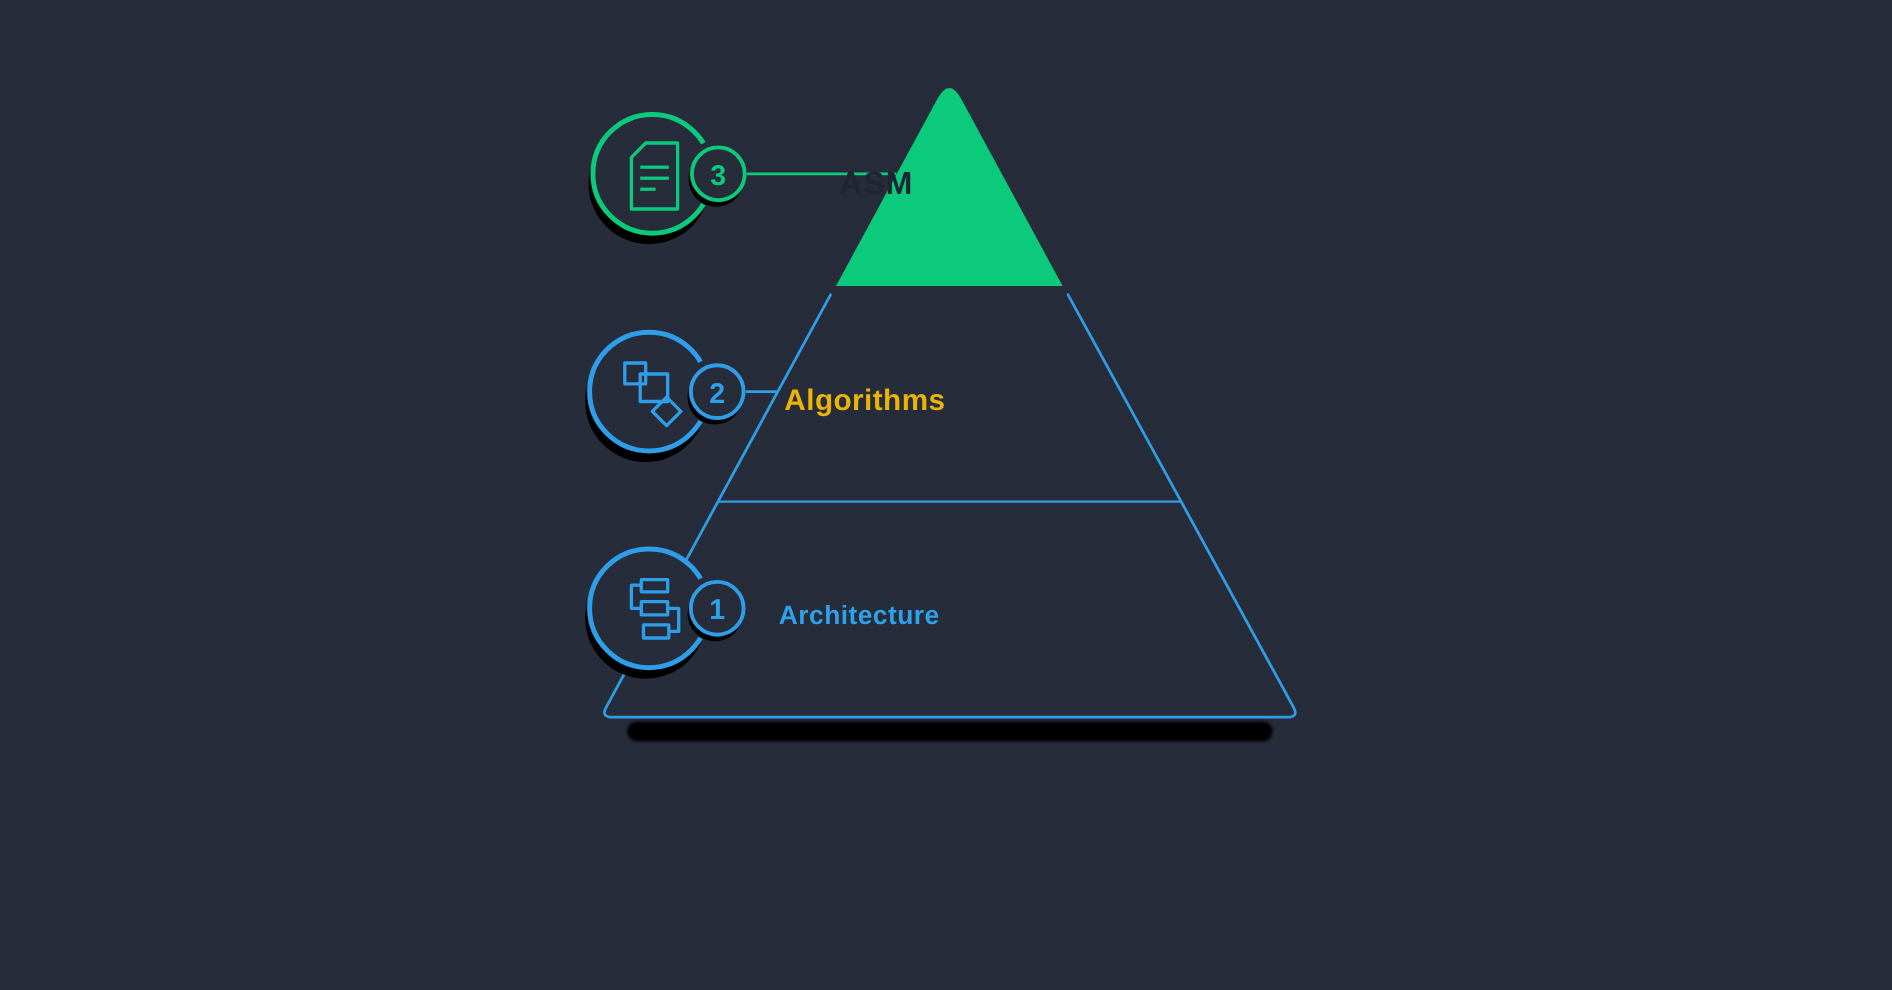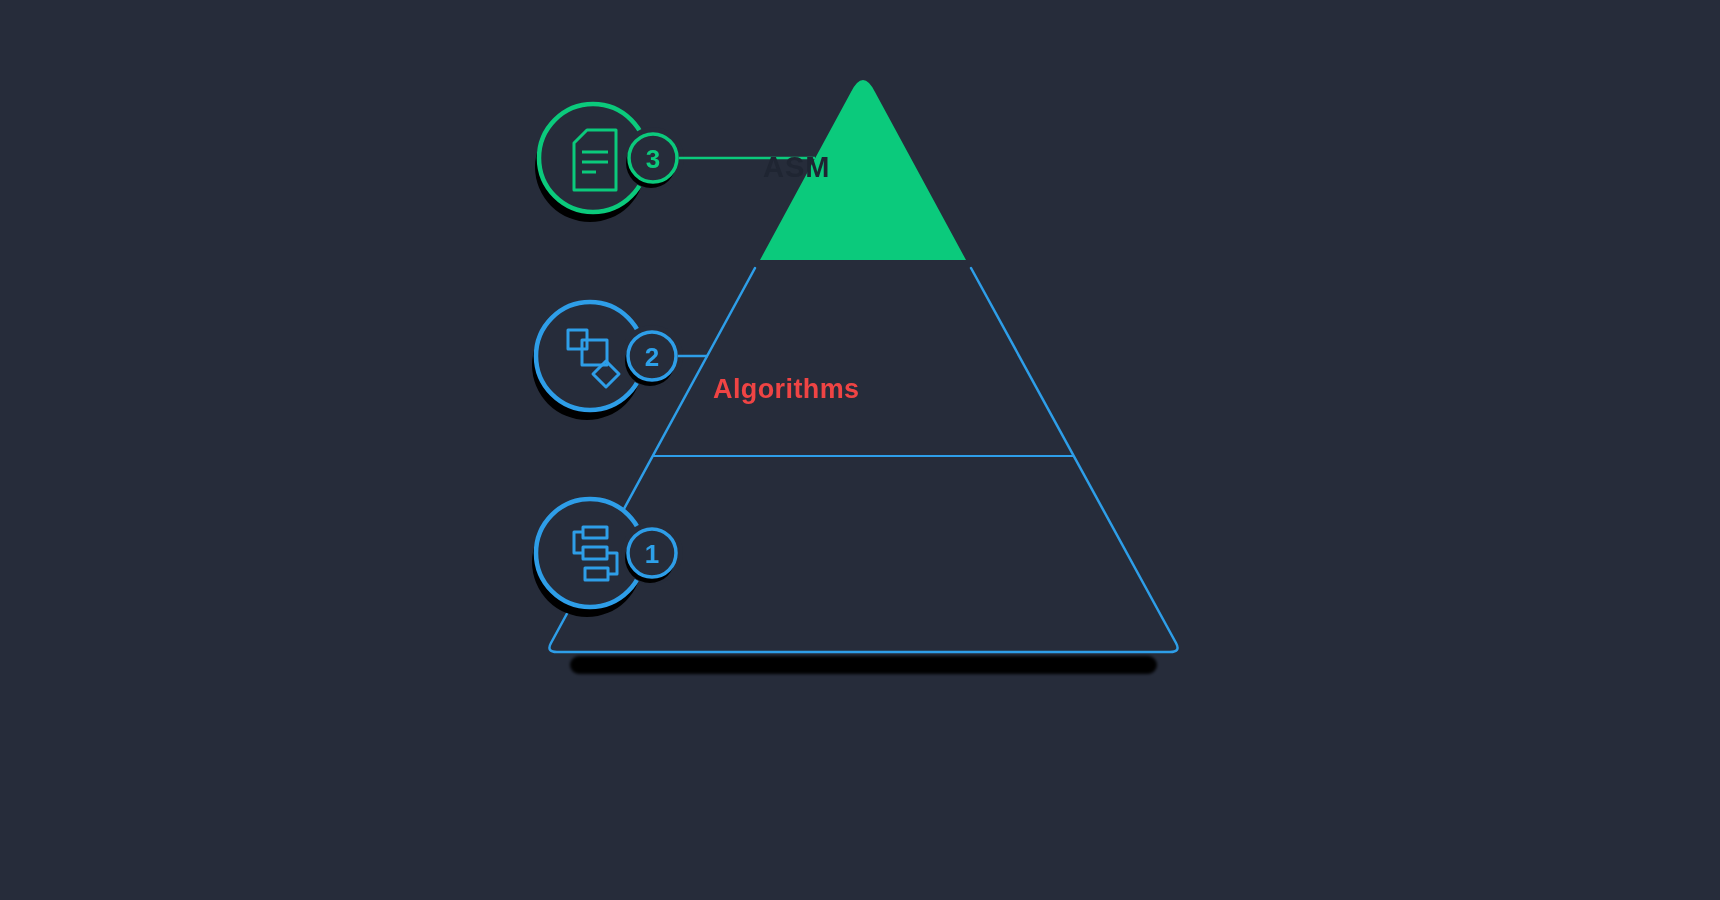--- a/index.html
+++ b/index.html
@@ -13,21 +13,21 @@
   #diagram { position: absolute; left: 0; top: 0; width: 1720px; height: 900px; }
   svg { position: absolute; left: 0; top: 0; }
   .label {
     position: absolute;
     font-weight: bold;
     text-align: left;
     letter-spacing: 0.4px;
     user-select: none;
   }
   #asm-label        { left: 763px; top: 151px; width: 200px; font-size: 29px; color: #1f2532; letter-spacing: 1px; }
-  #algorithms-label { left: 713px; top: 349px; width: 300px; font-size: 27px; color: #ef4444; margin-top: 25px; }
+  #algorithms-label { left: 713px; top: 349px; width: 300px; font-size: 27px; color: #eab308; }
   #architecture-label { left: 708px; top: 546px; width: 300px; font-size: 24px; color: #2da1ea; }
   .marker-num {
     position: absolute;
     width: 48px;
     text-align: center;
     font-weight: bold;
     font-size: 26px;
     line-height: 26px;
     user-select: none;
   }
@@ -95,18 +95,19 @@
         <polyline points="607,553 617,553 617,574 608,574"></polyline>
       </g>
     </g>
 
     <line x1="679" y1="158" x2="815" y2="158" stroke="#0bca7c" stroke-width="2.5"></line>
     <line x1="678" y1="356" x2="708" y2="356" stroke="#2e9ee8" stroke-width="2.5"></line>
   </svg>
 
   <div class="label" id="asm-label">ASM</div>
   <div class="label" id="algorithms-label">Algorithms</div>
+  <div class="label" id="architecture-label">Architecture</div>
 
   <div class="marker-num" id="num-3">3</div>
   <div class="marker-num" id="num-2">2</div>
   <div class="marker-num" id="num-1">1</div>
 
 </div>
 
 </body></html>

